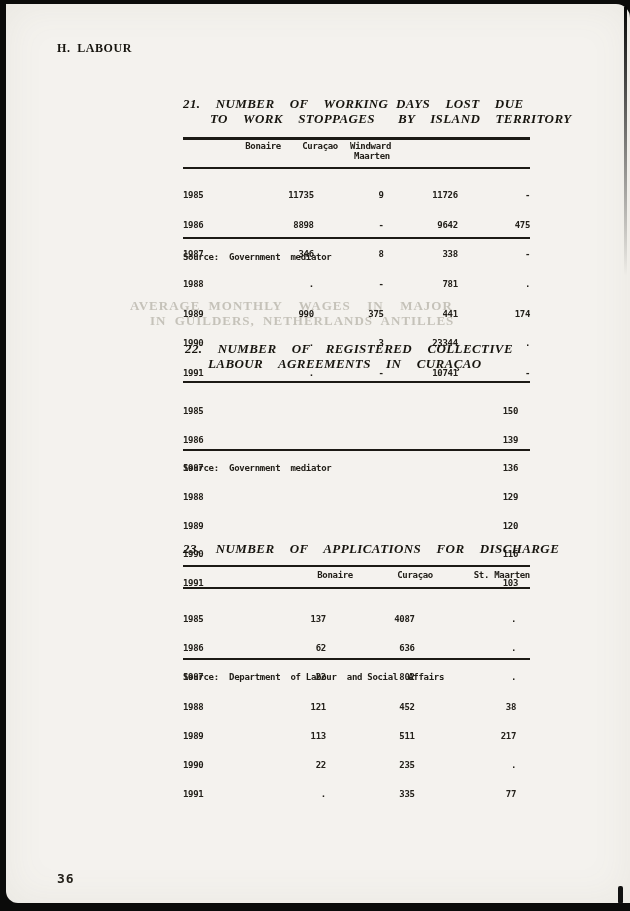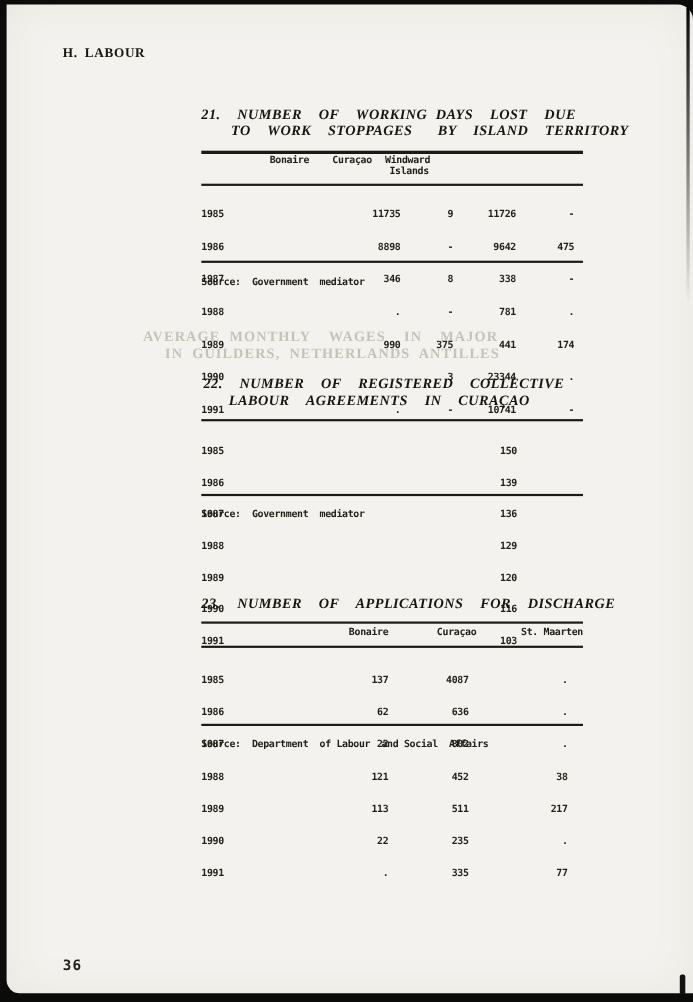--- a/index.html
+++ b/index.html
@@ -37,21 +37,21 @@
     font-family:"DejaVu Sans Mono",monospace;font-weight:bold;
     font-size:9px;letter-spacing:-0.3px;color:#23201a;white-space:pre;
   }
   .rule{position:absolute;left:183px;width:347px;background:#1c1a15;}
 
   .thead{position:absolute;left:183px;width:347px;display:flex;}
   .thead .cell{text-align:right;line-height:9.5px;}
   .thead .inner{display:inline-block;text-align:left;}
 
   .rows{position:absolute;left:183px;width:347px;}
-  .trow{display:flex;}
+  .trow{display:flex;gap:48px;}
   .t21 .trow{height:9.7px;line-height:9.7px;}
   .t22 .trow{height:8.7px;line-height:8.7px;}
   .t23 .trow{height:9.2px;line-height:9.2px;}
   .cell{display:block;}
   .num{text-align:right;}
 
   
   .c21-year{width:50px;text-align:left;}
   .c21-na{width:131px;}
   .c21-bon{width:48px;}
@@ -91,21 +91,21 @@
 
   <div class="serif-head ttl" style="left:183px;top:96px;">21.  NUMBER  OF  WORKING DAYS  LOST  DUE</div>
   <div class="serif-head ttl" style="left:210px;top:111px;">TO  WORK  STOPPAGES   BY  ISLAND  TERRITORY</div>
 
   <div class="rule" style="top:137px;height:3px;"></div>
 
   <div class="thead mono" style="top:142px;">
     <span class="cell c21-year"></span>
     <span class="cell c21-bon">Bonaire</span>
     <span class="cell c21-cur">Curaçao</span>
-    <span class="cell c21-win"><span class="inner"><span>Windward</span><br><span style="padding-left:4px">Islands</span></span></span>
+    <span class="cell c21-win"><span class="inner"><span>Windward</span><br><span style="padding-left:4px">Maarten</span></span></span>
   </div>
 
   <div class="rule" style="top:167px;height:2px;"></div>
 
   <div class="rows mono t21" style="top:171px;">
     <div class="trow">
       <span class="cell c21-year">1985</span>
       <span class="cell c21-na num">11735</span>
       <span class="cell c21-bon num">9</span>
       <span class="cell c21-cur num">11726</span>

